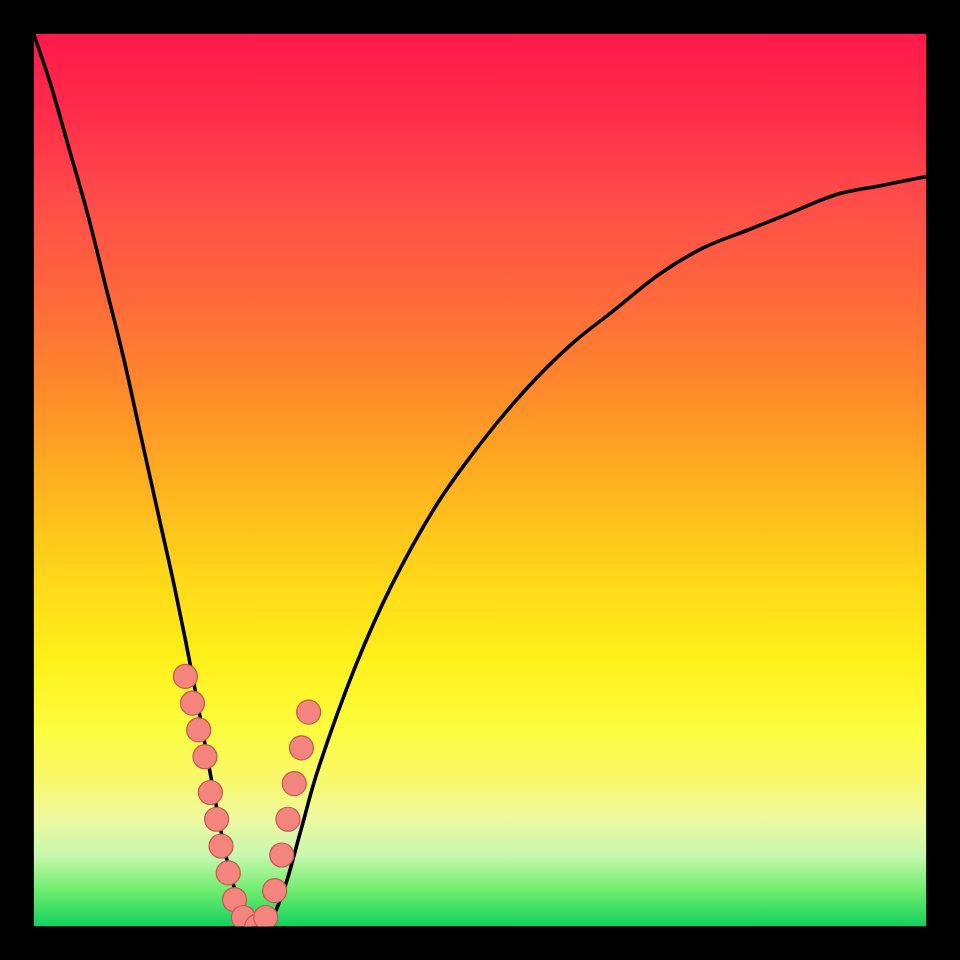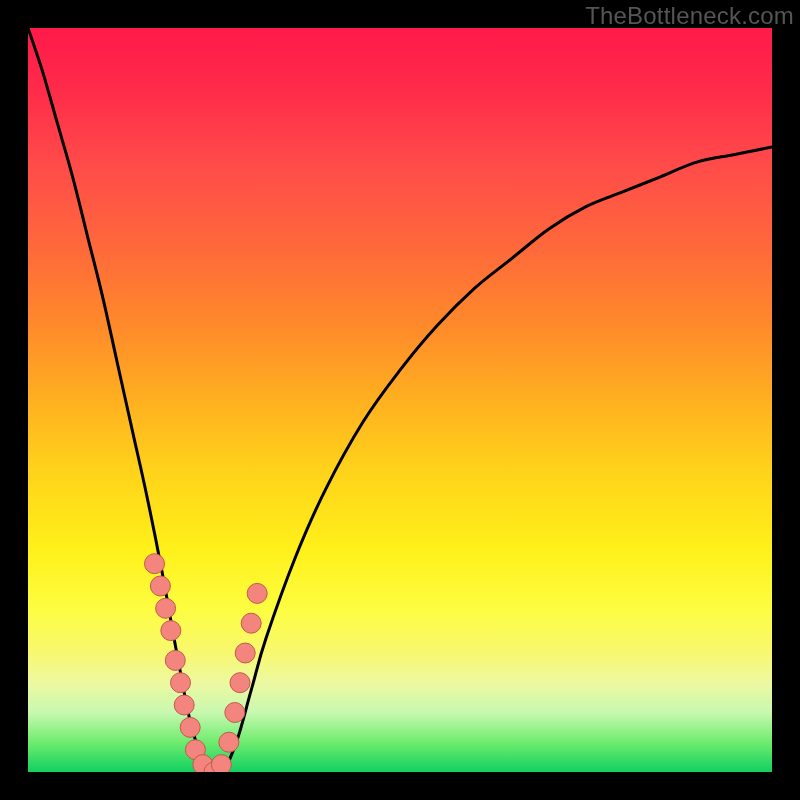--- a/index.html
+++ b/index.html
@@ -87,14 +87,13 @@
           <circle cx="193.4" cy="736.6" r="10" fill="#f3857e" stroke="#c05a4c" stroke-width="1"></circle>
           <circle cx="200.9" cy="714.2" r="10" fill="#f3857e" stroke="#c05a4c" stroke-width="1"></circle>
           <circle cx="206.8" cy="684.5" r="10" fill="#f3857e" stroke="#c05a4c" stroke-width="1"></circle>
           <circle cx="212.0" cy="654.7" r="10" fill="#f3857e" stroke="#c05a4c" stroke-width="1"></circle>
           <circle cx="217.2" cy="625.0" r="10" fill="#f3857e" stroke="#c05a4c" stroke-width="1"></circle>
           <circle cx="223.2" cy="595.2" r="10" fill="#f3857e" stroke="#c05a4c" stroke-width="1"></circle>
           <circle cx="229.2" cy="565.4" r="10" fill="#f3857e" stroke="#c05a4c" stroke-width="1"></circle>
         </g>
     </svg>
   </div>
-  <div class="watermark">TheBottleneck.com</div>
 </div>
 
 </body></html>

